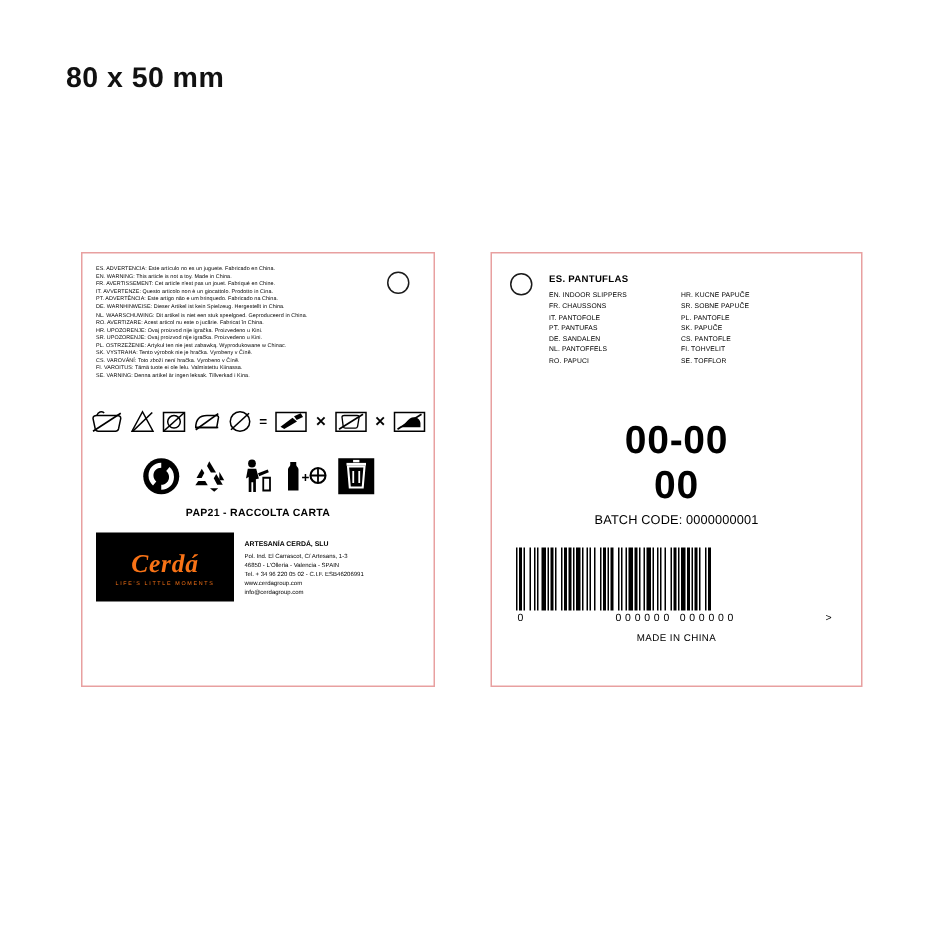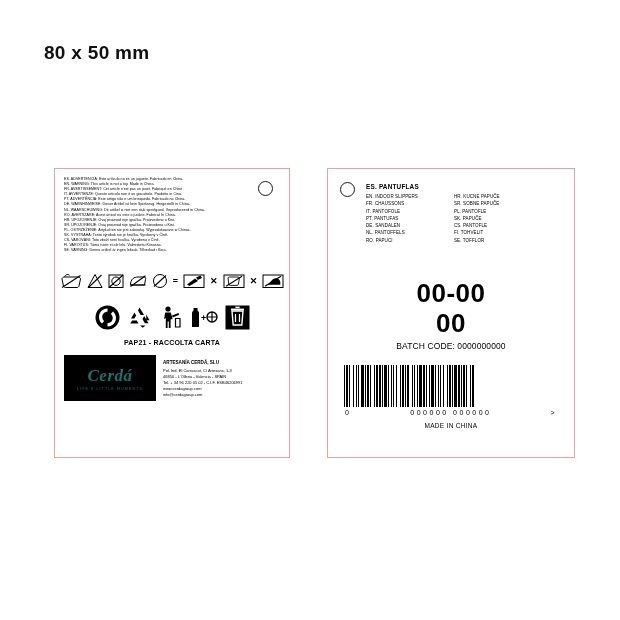--- a/index.html
+++ b/index.html
@@ -103,21 +103,21 @@
 
   
   .brand-block {
     display: flex;
     margin-top: 9px;
     height: 46px;
   }
   .brand-logo {
     background: #000;
     width: 92px;
-    color: #0f766e;
+    color: #f97316;
     display: flex;
     flex-direction: column;
     align-items: center;
     justify-content: center;
     padding-top: 2px;
     box-sizing: border-box;
   }
   .brand-name {
     font-family: "Liberation Serif", serif;
     font-size: 17px;
@@ -412,21 +412,21 @@
         <div>CS. PANTOFLE</div>
         <div>FI. TOHVELIT</div>
         <div>SE. TOFFLOR</div>
       </div>
     </div>
   </div>
 
   <div class="size-main">00-00</div>
   <div class="size-sub">00</div>
 
-  <div class="batch-line">BATCH CODE: 0000000000</div>
+  <div class="batch-line">BATCH CODE: 0000000001</div>
 
   <div class="barcode-wrap">
     <div class="barcode">
         <i style="width:1px"></i>
         <i class="sp" style="width:1px"></i>
         <i style="width:2px"></i>
         <i class="sp" style="width:1px"></i>
         <i style="width:1px"></i>
         <i class="sp" style="width:3px"></i>
         <i style="width:1px"></i>

